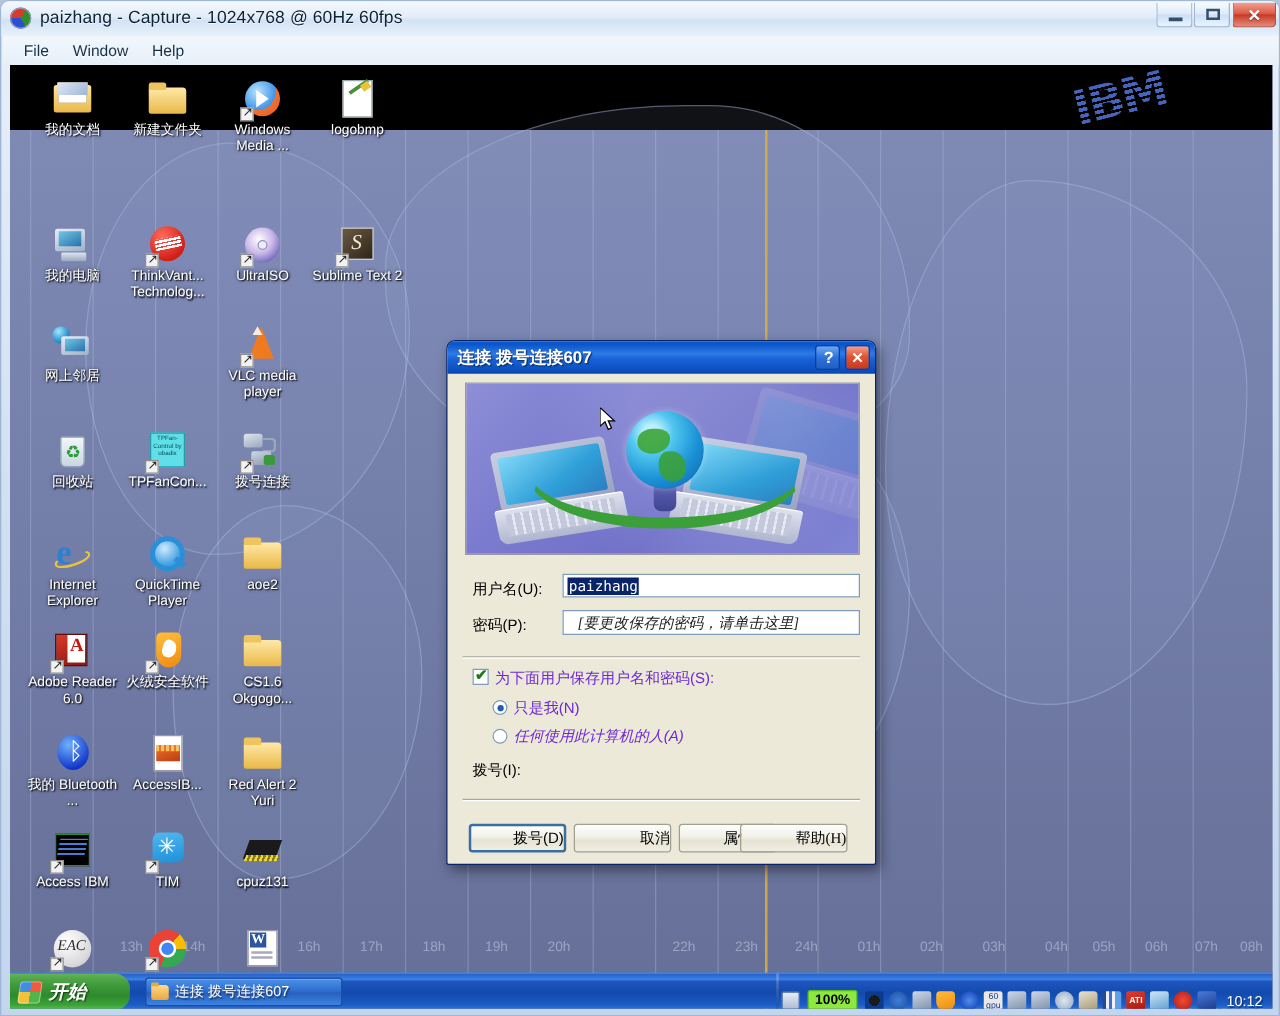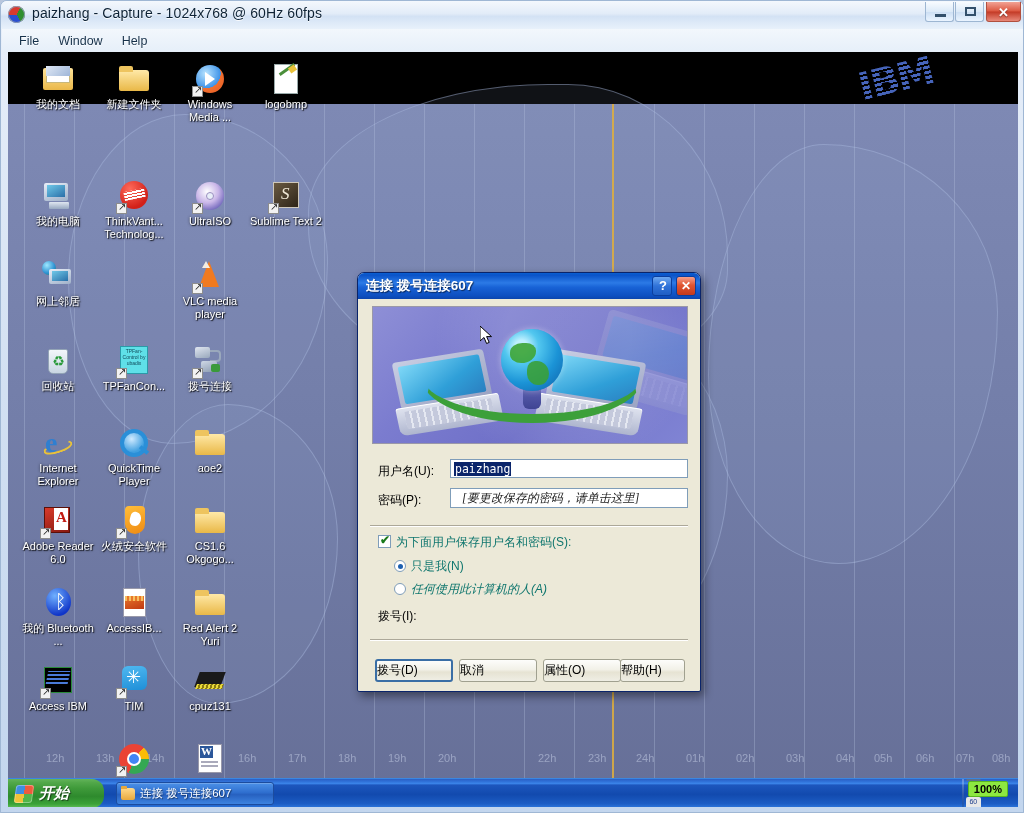--- a/index.html
+++ b/index.html
@@ -246,40 +246,40 @@
   }
   .xp-radio{
     position:absolute; width:12px; height:12px; border-radius:50%;
     background:#fff; border:1px solid #7f9db9;
   }
   .xp-radio.on:after{
     content:""; position:absolute; left:3px; top:3px; width:5px; height:5px;
     border-radius:50%; background:#1c5fb0;
   }
   .chk-label,.rad-label{
-    position:absolute; font-size:12px; color:#0f766e;
+    position:absolute; font-size:12px; color:#6d28d9;
   }
   #combo{
     position:absolute; left:92px; top:330px; width:238px; height:21px;
     background:#fff; border:1px solid #7f9db9;
     font-size:12px; padding:2px 4px; color:#000;
   }
   #combo-arrow{
     position:absolute; right:1px; top:1px; width:17px; height:17px;
     background:linear-gradient(180deg,#f6f6ef,#dedac7);
     border:1px solid #9c9a8d; border-top-color:#fff; border-left-color:#fff;
   }
   #combo-arrow:after{
     content:"▼"; position:absolute; left:3px; top:1px; font-size:8px; color:#2a4a7a;
   }
   .xp-btn{
     position:absolute; top:386px; height:23px;
     background:linear-gradient(180deg,#fdfdfb 0%,#f2f1e8 45%,#e6e3d3 58%,#efeee4 100%);
     border:1px solid #a0a08f; border-radius:3px;
-    font-size:12px; color:#000; text-align:left; line-height:21px;
+    font-size:12px; color:#000; text-align:right; line-height:21px;
   }
   .xp-btn.default{ border:2px solid #3a6ea5; line-height:19px; }
 
   
   #taskbar{
     position:absolute; left:0; bottom:0; width:1010px; height:29px;
     background:linear-gradient(180deg,#2a5fc4 0%,#2f6fd6 8%,#3a83e8 16%,#1d56bd 22%,#124aae 55%,#1c5cc4 88%,#2a72d8 100%);
     border-top:1px solid #3b86e0;
   }
   #start-btn{
@@ -310,23 +310,22 @@
     width:14px; height:12px; background:linear-gradient(180deg,#ffd98a,#e8a93d);
     border-radius:1px 3px 2px 2px; position:relative;
   }
   #task-icon:before{
     content:""; position:absolute; left:0; top:-2px; width:6px; height:3px;
     background:#e8a93d; border-radius:1px 1px 0 0;
   }
   #task-label{ margin-left:5px; font-size:11.5px; color:#fff; white-space:nowrap; text-shadow:1px 1px 1px rgba(0,0,0,.5); }
 
   #tray{
-    position:absolute; right:0; top:0; height:29px; display:flex; align-items:flex-start;
+    position:absolute; right:0; top:0; height:29px; display:flex; align-items:flex-end;
     padding-right:6px;
-    flex-direction:column;
   }
   #tray-divider{
     position:absolute; left:-2px; top:0; width:2px; height:29px;
     background:linear-gradient(180deg,rgba(255,255,255,.28),rgba(0,0,0,.15));
   }
   .tray-ic{ width:15px; height:15px; margin:0 2px; position:relative; border-radius:2px; }
   #battery-pct{
     background:#8de840; color:#000; font-size:11px; font-weight:bold;
     padding:1px 5px; border-radius:2px; margin:0 4px; border:1px solid #5ab81f;
   }
@@ -624,20 +623,28 @@
         <div class="lbl">TIM</div>
       </div>
       <div class="dicon" style="left:164px;top:560px;">
         <div class="glyph">
           <div style="position:absolute;left:4px;top:8px;width:26px;height:15px;background:#1a1a1a;transform:skewX(-20deg);"></div>
           <div style="position:absolute;left:3px;top:20px;width:27px;height:5px;background:repeating-linear-gradient(90deg,#e8d83a 0 2px,#8a7a12 2px 4px);transform:skewX(-20deg);"></div>
         </div>
         <div class="lbl">cpuz131</div>
       </div>
 
+      <div class="dicon" style="left:12px;top:638px;">
+        <div class="glyph">
+          <div style="position:absolute;left:2px;top:2px;width:30px;height:30px;border-radius:50%;background:radial-gradient(circle at 35% 30%,#fff,#d8d8dc 70%,#a8a8b0);"></div>
+          <div style="position:absolute;left:5px;top:7px;font-size:12px;color:#2a2a2a;font-family:'Liberation Serif',serif;font-style:italic;">EAC</div>
+          <div class="shortcut"></div>
+        </div>
+        <div class="lbl">Exact Audio Copy</div>
+      </div>
       <div class="dicon" style="left:88px;top:638px;">
         <div class="glyph">
           <div style="position:absolute;left:2px;top:2px;width:30px;height:30px;border-radius:50%;background:conic-gradient(from -60deg,#ea4335 0 100deg,#fbbc05 100deg 150deg,#34a853 150deg 260deg,#ea4335 260deg 360deg);"></div>
           <div style="position:absolute;left:10px;top:10px;width:14px;height:14px;border-radius:50%;background:#4285f4;border:2px solid #fff;"></div>
           <div class="shortcut"></div>
         </div>
         <div class="lbl">Google Chrome</div>
       </div>
       <div class="dicon" style="left:164px;top:638px;">
         <div class="glyph">
@@ -706,21 +713,21 @@
         <div class="xp-radio" style="left:36px;top:310px;"></div>
         <div class="rad-label" style="left:53px;top:308px;font-style:italic;">任何使用此计算机的人(A)</div>
 
         <div id="divider2"></div>
 
         <div class="fld-label" style="left:20px;top:335px;">拨号(I):</div>
 
         <div class="xp-btn default" style="left:17px;width:78px;">拨号(D)</div>
         <div class="xp-btn" style="left:101px;width:78px;">取消</div>
         <div class="xp-btn" style="left:185px;width:78px;">属性(O)</div>
-        <div class="xp-btn" style="left:262px;width:65px;">帮助(H)</div>
+        <div class="xp-btn" style="left:234px;width:86px;font-family:Liberation Serif, serif;">帮助(H)</div>
       </div>
 
       <svg id="cursor" viewBox="0 0 13 19">
         <polygon points="0,0 0,15 4,11.5 6.6,17.5 9.2,16.4 6.6,10.6 11.5,10.6" fill="#fff" stroke="#000" stroke-width="1"></polygon>
       </svg>
 
       <div id="taskbar">
         <div id="start-btn">
           <div id="start-flag"></div>
           <div id="start-text">开始</div>

